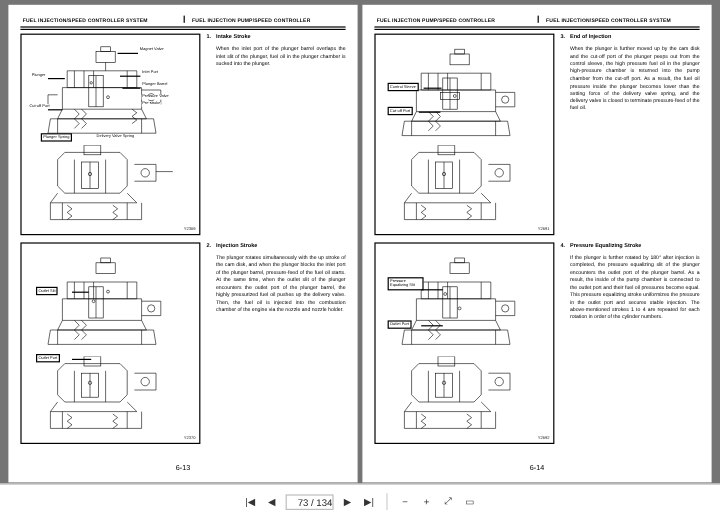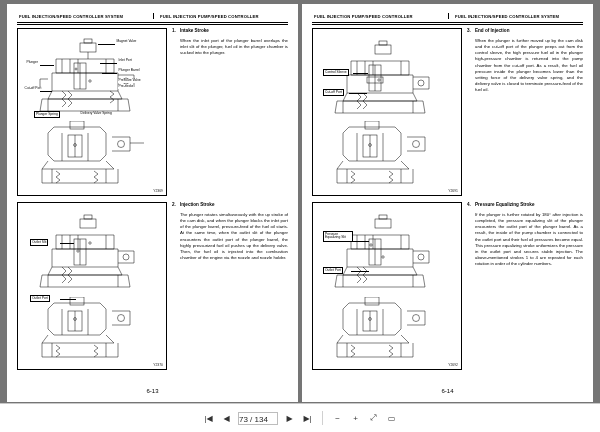--- a/index.html
+++ b/index.html
@@ -174,21 +174,21 @@
     font-size: 8px;
     cursor: pointer;
     user-select: none;
   }
   .pagefield {
     width: 40px; height: 13px;
     border: 1px solid #bdbdbd;
     background: #fff;
     font-size: 8px;
     color: #222;
-    text-align: left;
+    text-align: right;
     line-height: 13px;
     box-sizing: border-box;
   }
   .divider {
     width: 1px; height: 14px; background: #d0d0d0; margin: 0 3px;
   }
 </style>
 </head>
 <body>
 

